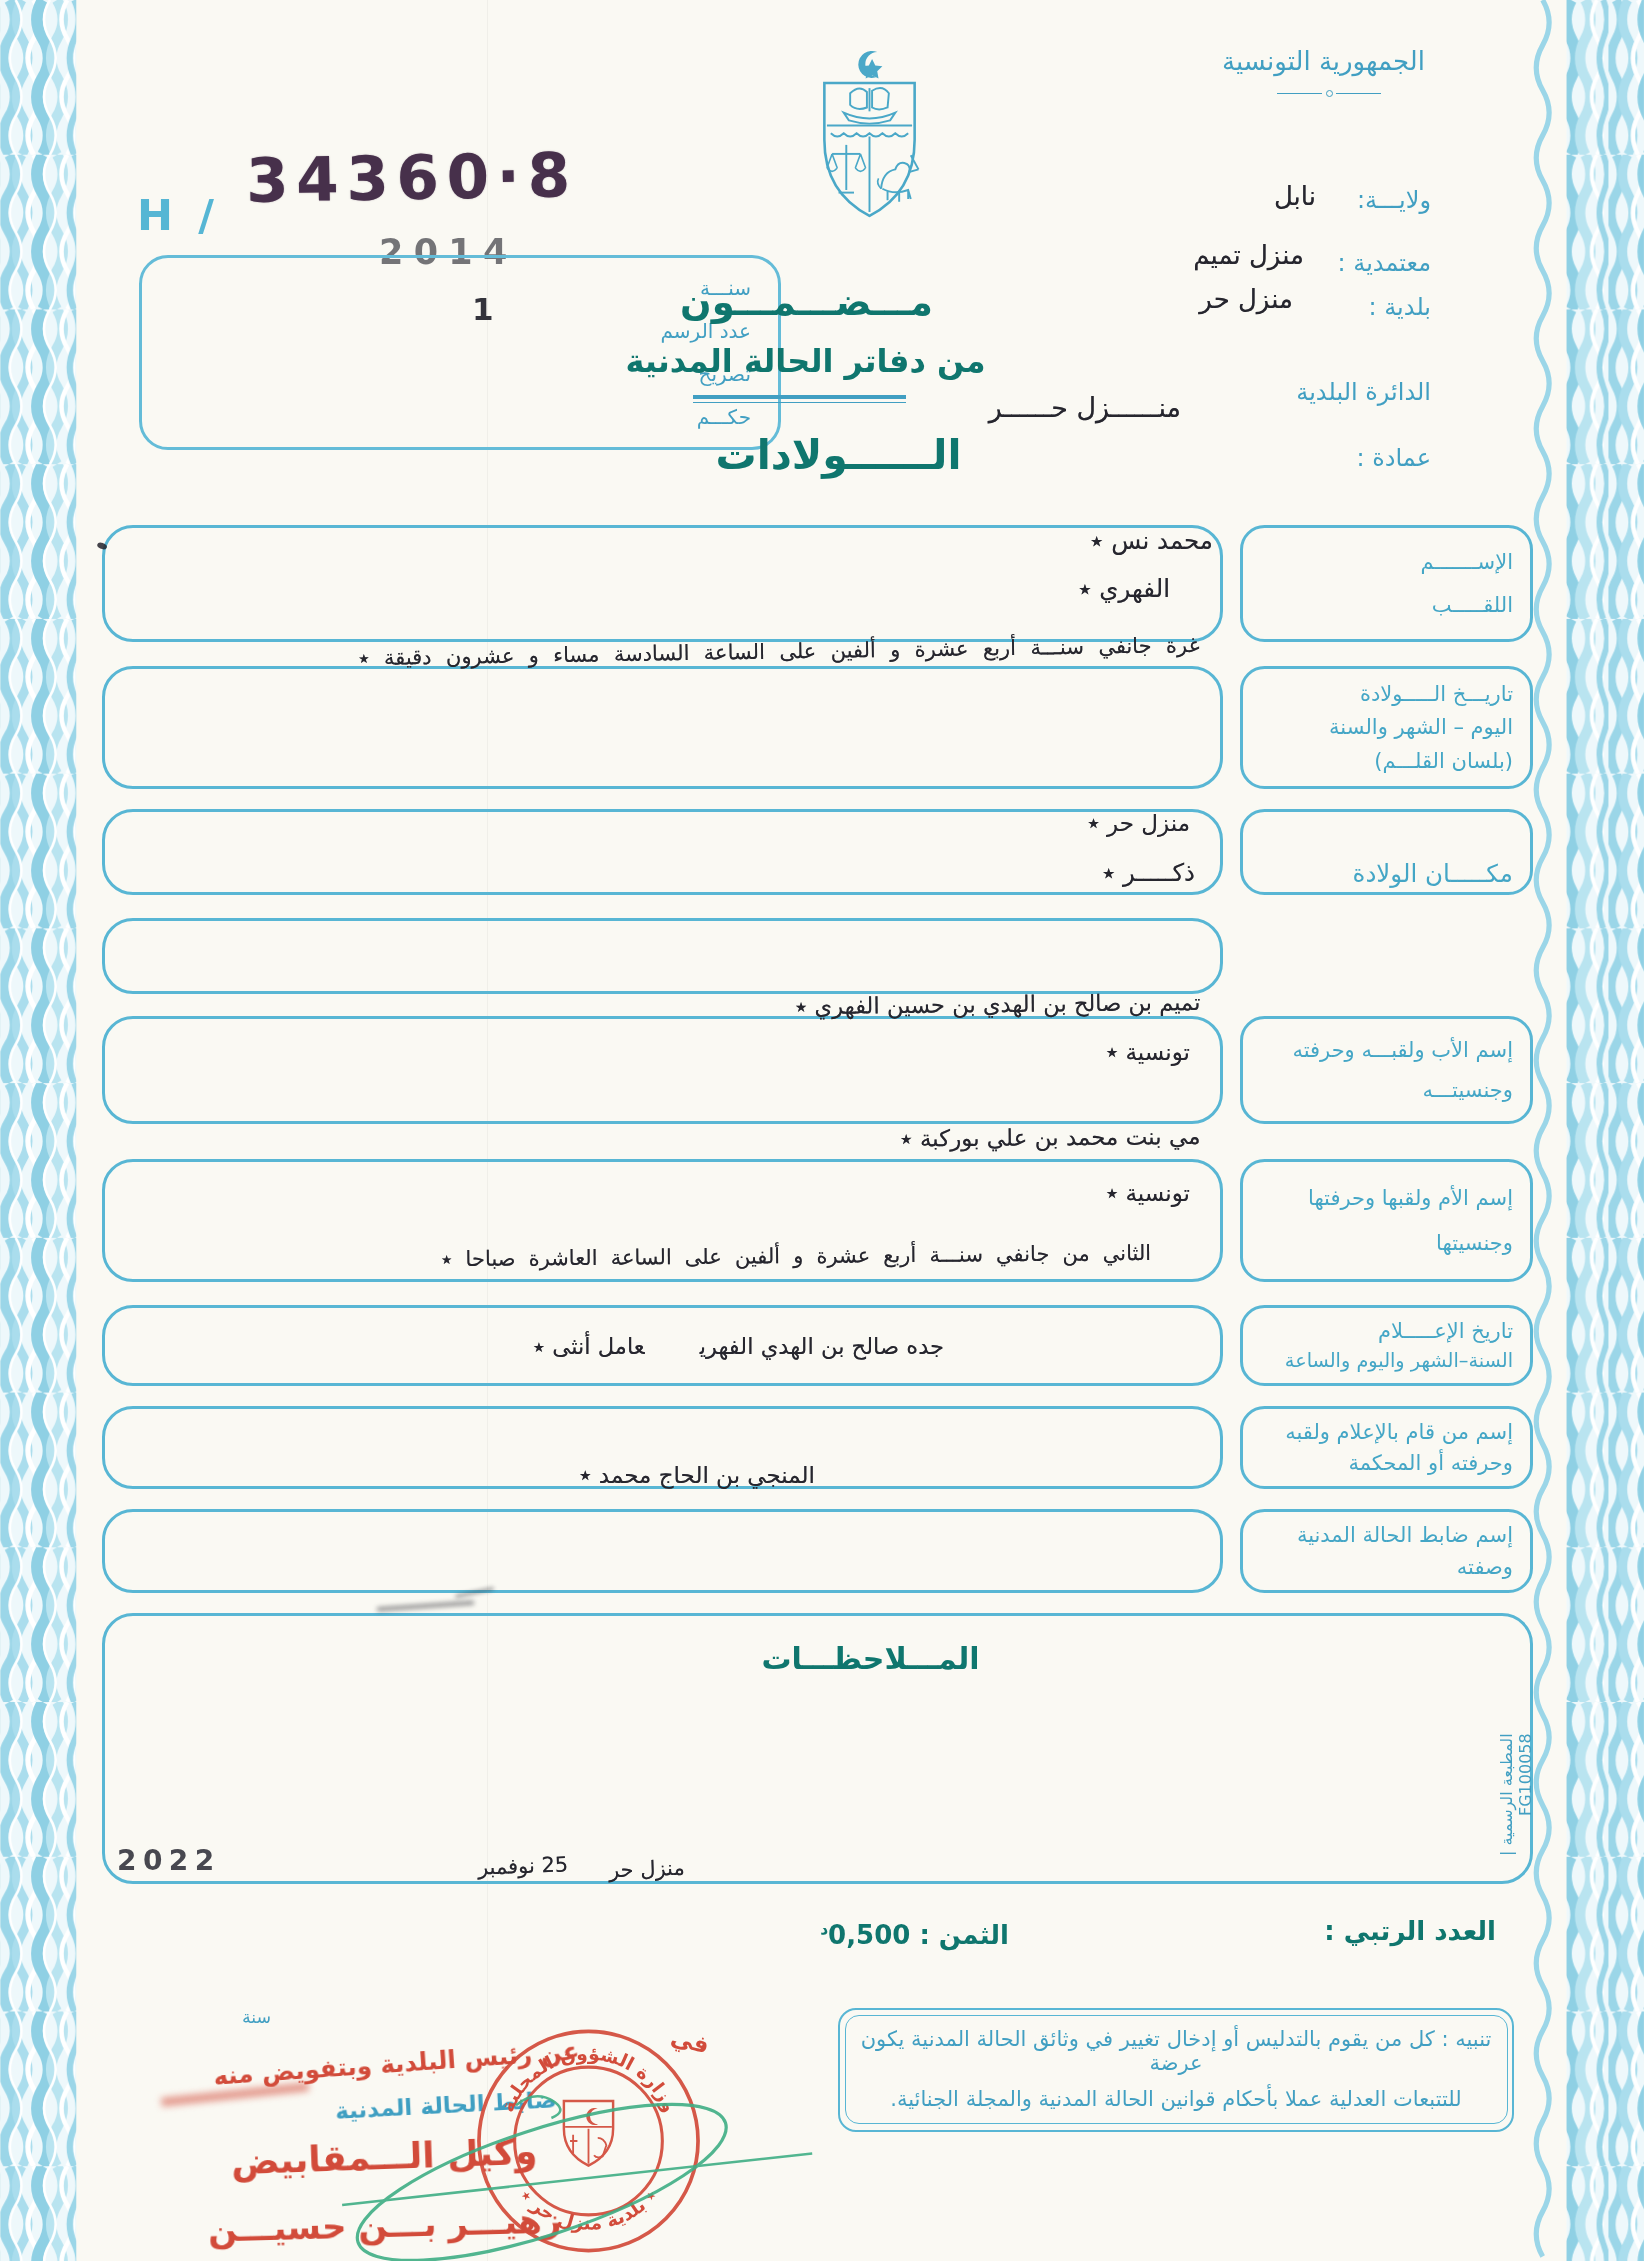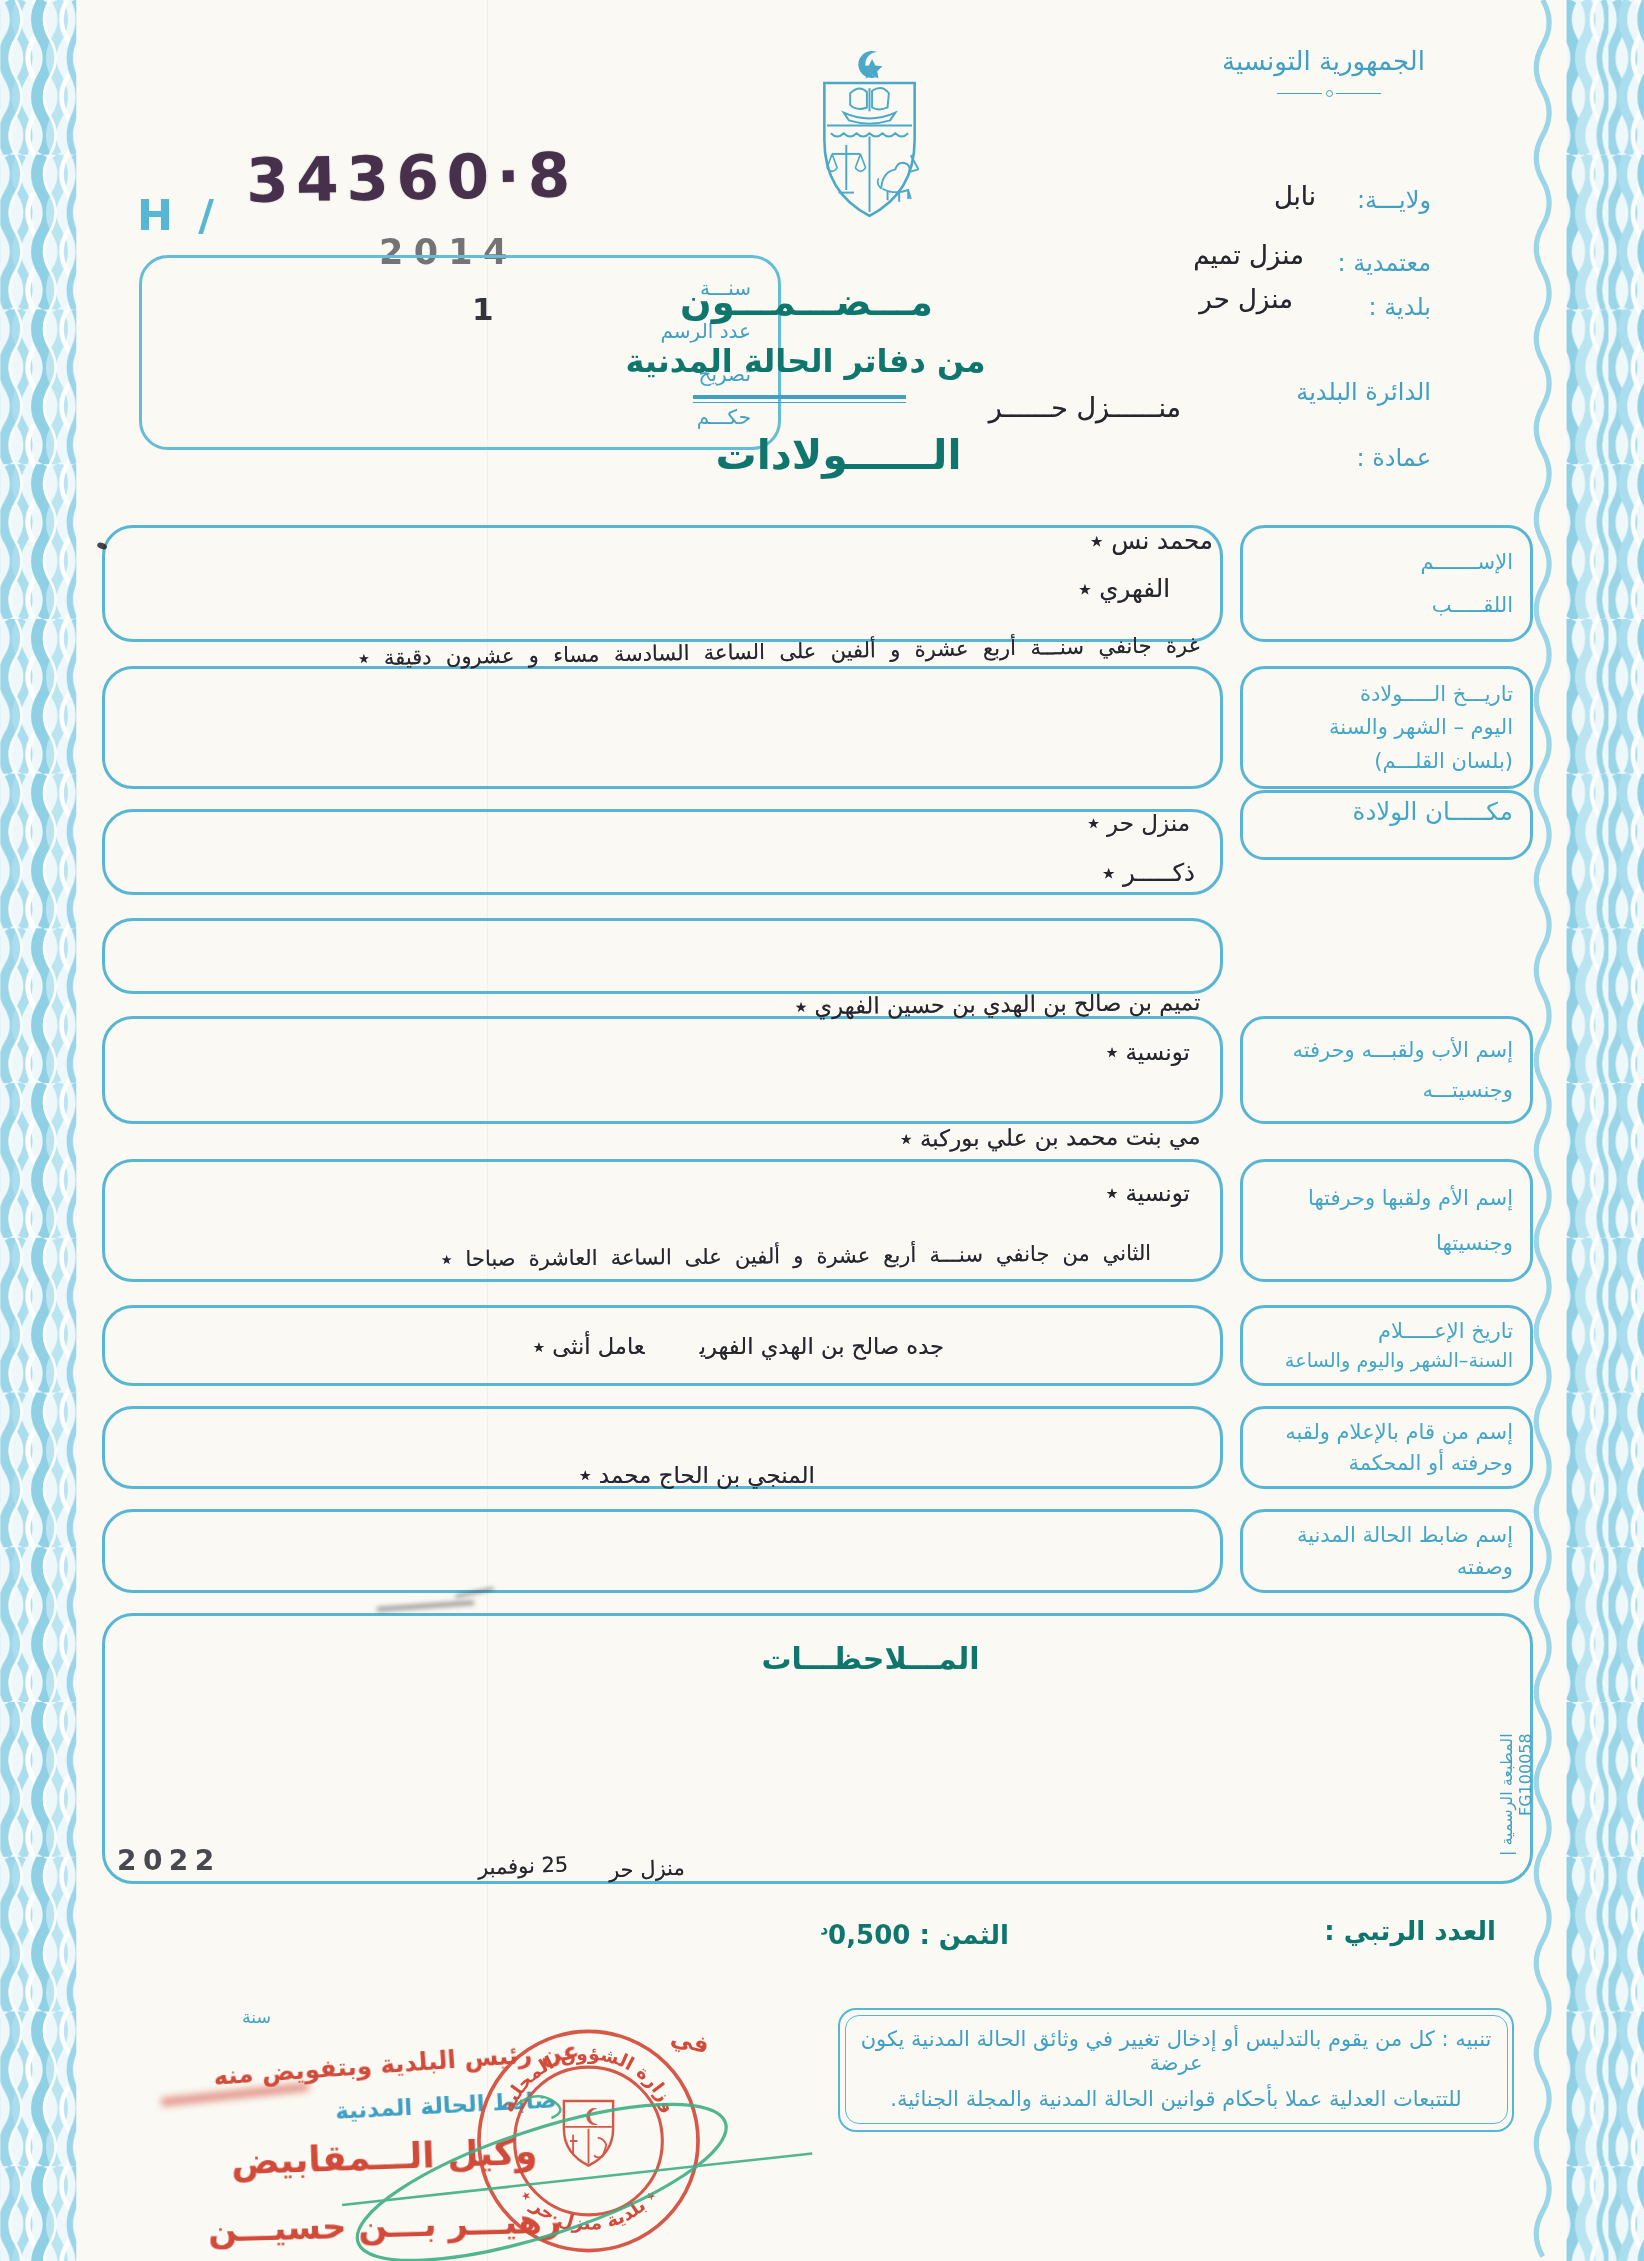--- a/index.html
+++ b/index.html
@@ -136,21 +136,21 @@
 
   <div class="lbox" style="top:525px;height:117px;">
     <div>الإســـــــم</div>
     <div>اللقـــــب</div>
   </div>
   <div class="lbox" style="top:666px;height:123px;">
     <div>تاريـــخ الـــــولادة</div>
     <div>اليوم – الشهر والسنة</div>
     <div>(بلسان القلـــم)</div>
   </div>
-  <div class="lbox" style="top:790px;height:70px;justify-content:flex-start;">
+  <div class="lbox" style="top:809px;height:86px;justify-content:flex-end;">
     <div style="font-size:24.5px;">مكـــــان الولادة</div>
   </div>
   <div class="lbox" style="top:1016px;height:108px;">
     <div>إسم الأب ولقبـــه وحرفته</div>
     <div>وجنسيتـــه</div>
   </div>
   <div class="lbox" style="top:1159px;height:123px;">
     <div>إسم الأم ولقبها وحرفتها</div>
     <div>وجنسيتها</div>
   </div>

